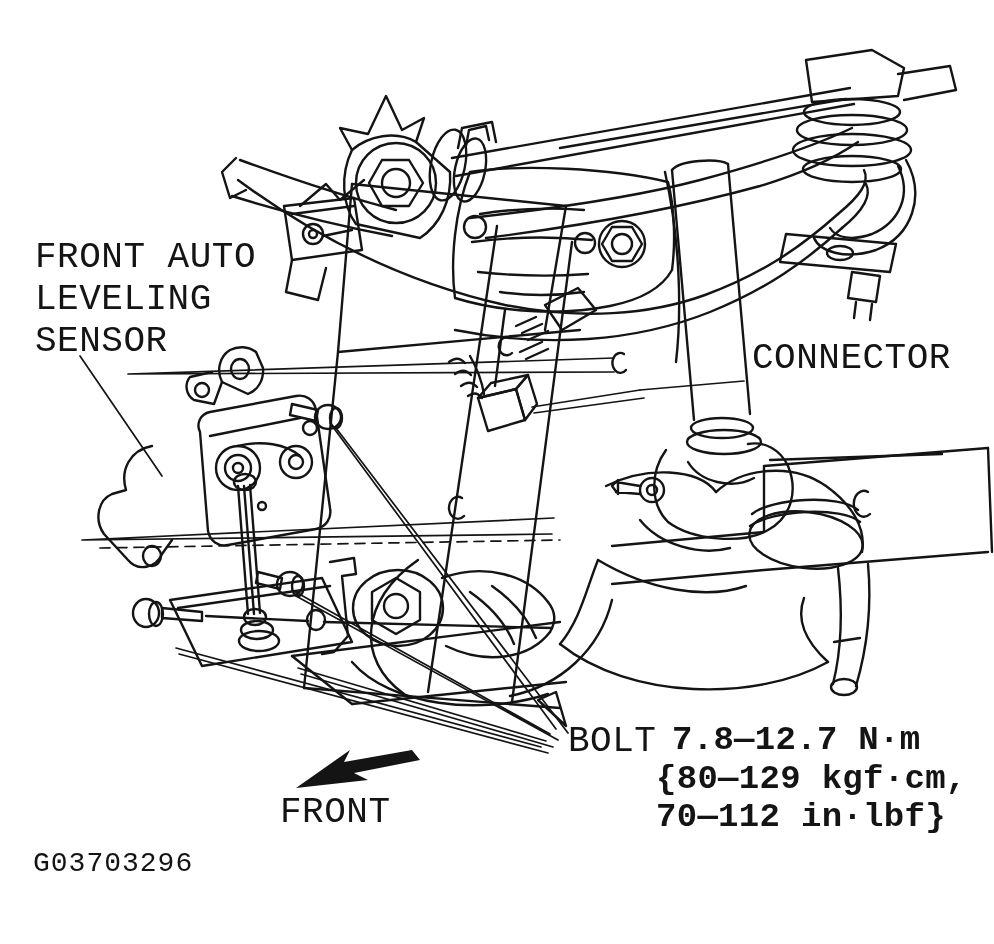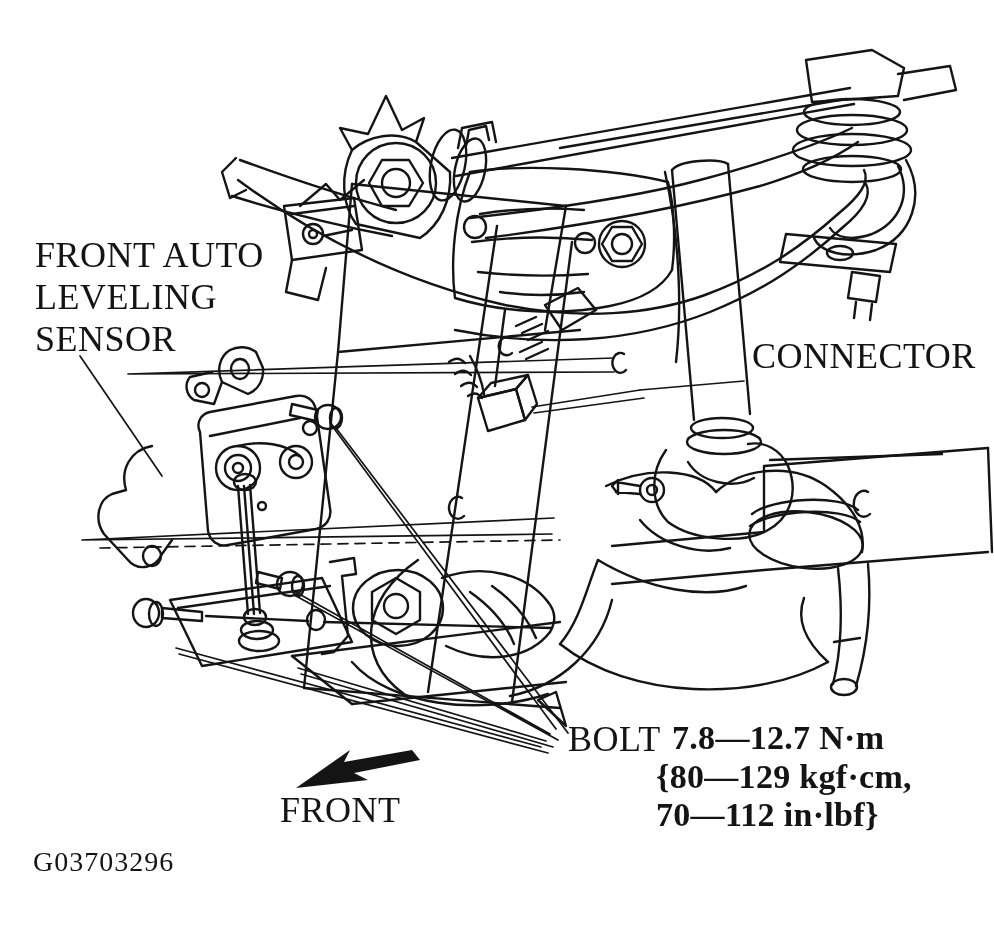--- a/index.html
+++ b/index.html
@@ -1,20 +1,20 @@
 <!DOCTYPE html>
 <html><head>
 <meta charset="utf-8">
 <style>
   html,body{margin:0;padding:0;background:#888;}
   .page{
     position:relative;
     width:994px;height:944px;
     background:#ffffff;
-    font-family:Liberation Serif, serif;
+    font-family:Liberation Mono, monospace;
     overflow:hidden;
   }
   svg{display:block;}
   .ln path, .ln ellipse, .ln circle, .ln polygon, .ln line{
     fill:none;stroke:#141414;stroke-width:2.4;
     stroke-linecap:round;stroke-linejoin:round;
   }
   .thin path{stroke-width:1.7;}
   .lbl{fill:#141414;font-size:36px;letter-spacing:.5px;}
   .lbl-bold{fill:#141414;font-size:34px;font-weight:bold;letter-spacing:.3px;}

